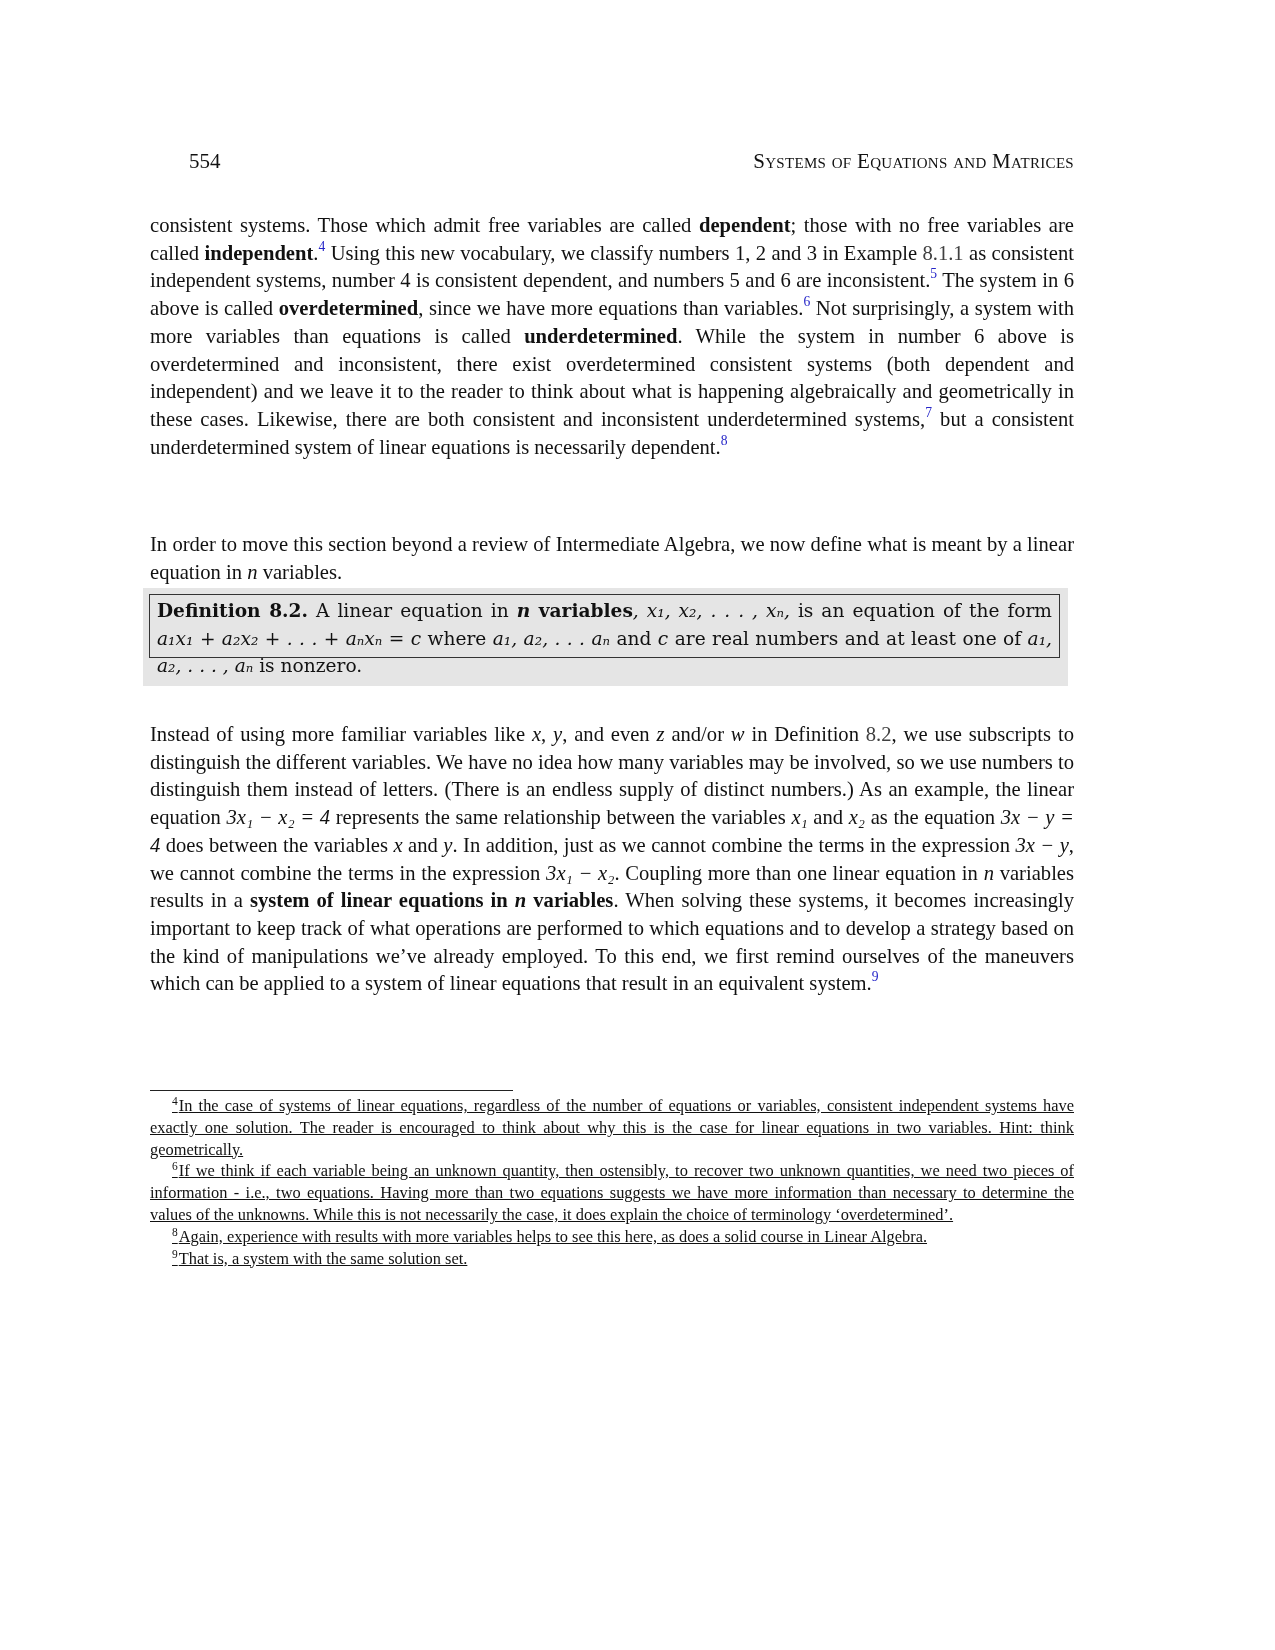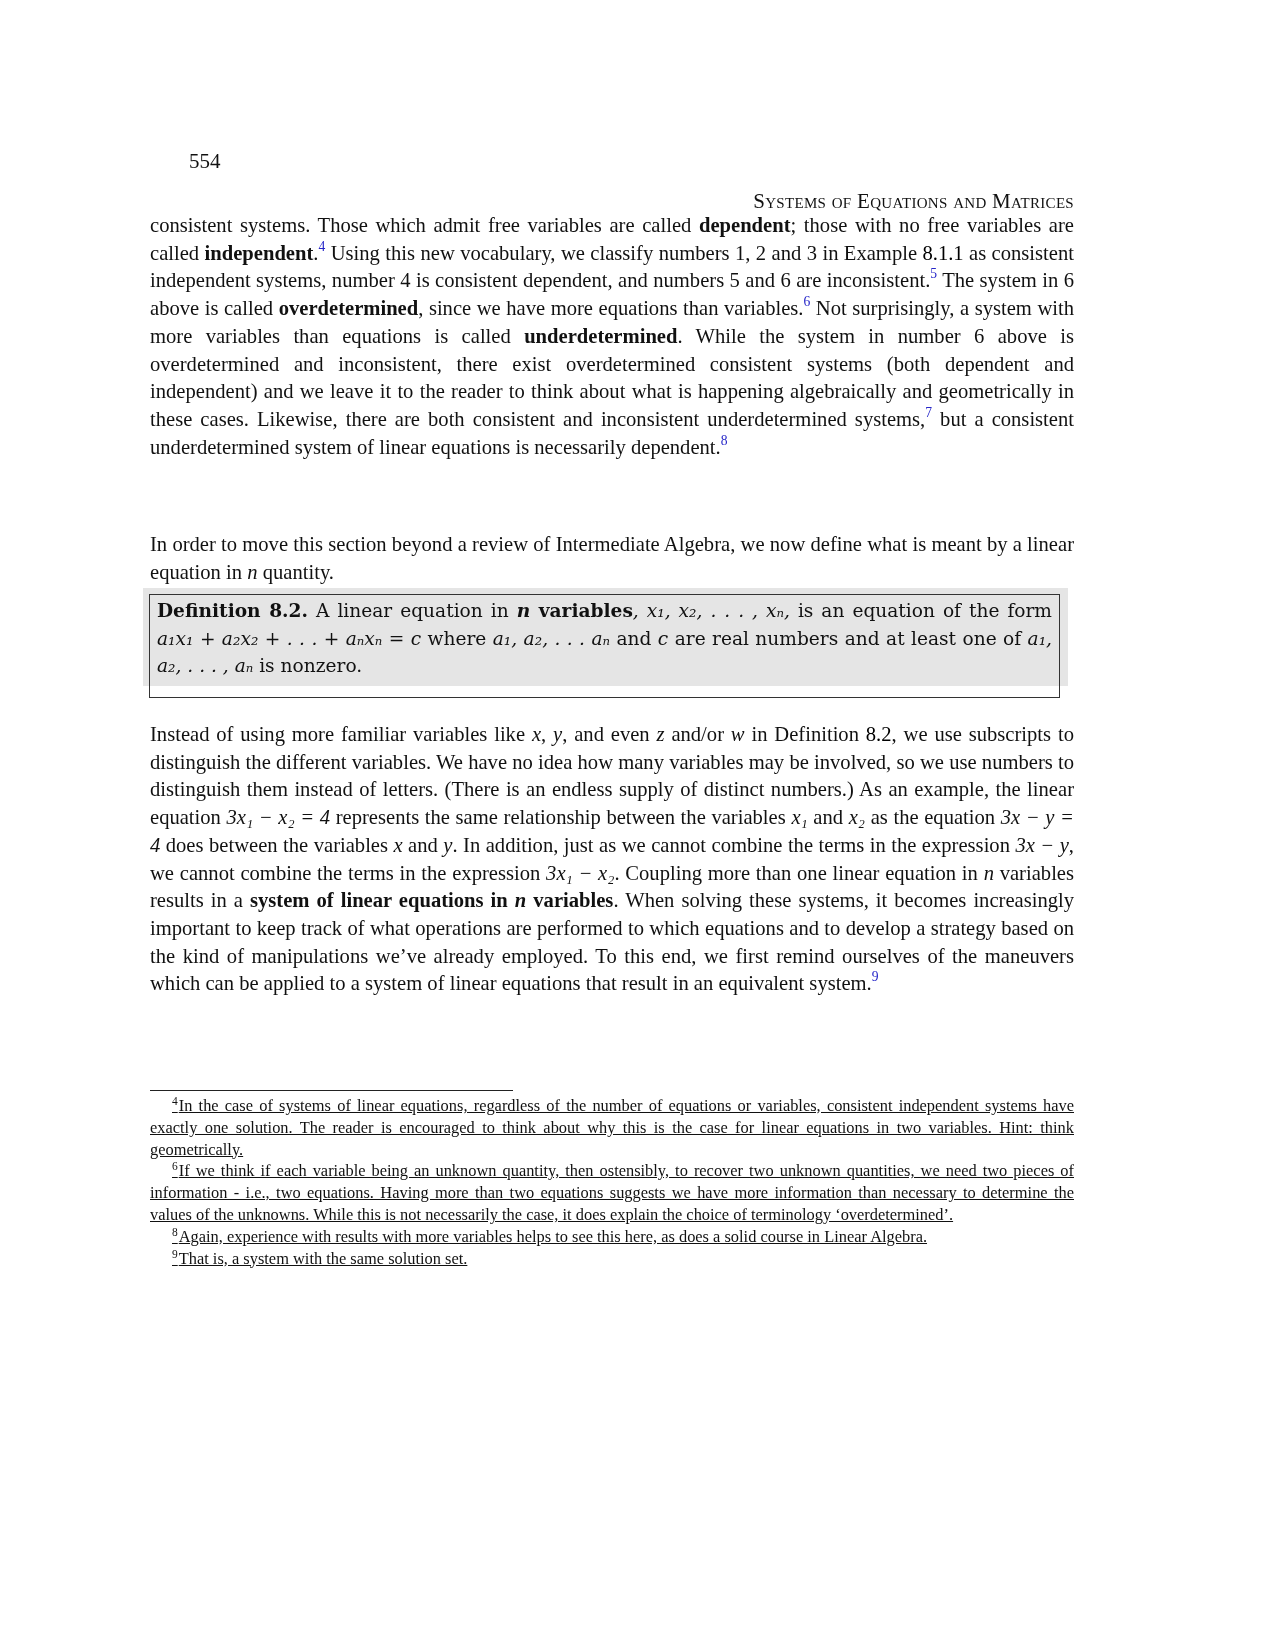--- a/index.html
+++ b/index.html
@@ -2,34 +2,34 @@
 <html><head>
 <meta charset="utf-8">
 <style>
   html, body { margin: 0; padding: 0; background: #ffffff; }
   body { width: 1275px; height: 1650px; position: relative; overflow: hidden;
          font-family: "DejaVu Serif", "Liberation Serif", serif; color: #111; }
   .page { position: absolute; left: 0; top: 0; width: 1275px; height: 1650px; }
   .header { position: absolute; left: 150px; top: 149px; width: 924px; height: 30px;
             font-family: "Liberation Serif", serif; font-size: 21px; }
   .header .pn { position: absolute; left: 0; top: 0; margin-left: 39px; }
-  .header .rt { position: absolute; right: 0; top: 0; font-variant: small-caps; letter-spacing: 0.3px; margin-top: 40px; }
+  .header .rt { position: absolute; right: 0; top: 0; font-variant: small-caps; letter-spacing: 0.3px; }
   .body { position: absolute; left: 150px; width: 924px;
           font-family: "Liberation Serif", serif; font-size: 20.6px; line-height: 27.7px;
           text-align: justify; }
   .p1 { top: 212px; }
   .p2 { top: 531px; }
   .p3 { top: 721px; }
   b { font-weight: bold; }
   .m { font-style: italic; }
   sup.fn { font-size: 66%; vertical-align: 9px; line-height: 0; color: #2525c8; }
-  .link { color: #000000; }
+  .link { color: #404040; }
   .defbox-outer { position: absolute; left: 143px; top: 588px; width: 925px; height: 98px;
                   background: #e5e5e5; }
-  .defbox-inner { position: absolute; left: 149px; top: 594px; width: 911px; height: 104px;
+  .defbox-inner { position: absolute; left: 149px; top: 594px; width: 911px; height: 64px;
                   border: 1.5px solid #333; box-sizing: border-box; padding: 2px 7px 17px 7px;
                   font-family: "DejaVu Serif", serif; font-size: 18.6px; line-height: 27.5px;
                   text-align: justify; }
   .rule { position: absolute; left: 150px; top: 1090px; width: 363px; height: 1px; background: #222; }
   .notes { position: absolute; left: 150px; top: 1095px; width: 924px;
            font-family: "Liberation Serif", serif; font-size: 16.4px; line-height: 21.8px;
            text-align: justify; }
   .note { text-indent: 22px; text-decoration: underline; }
   .note sup { font-size: 70%; vertical-align: 6px; line-height: 0; margin-right: 1px; }
 </style>
@@ -38,21 +38,21 @@
 
 <div class="page">
 
   <div class="header">
     <span class="pn">554</span>
     <span class="rt">Systems of Equations and Matrices</span>
   </div>
 
   <div class="body p1"><span>consistent systems.  Those which admit free variables are called </span><b>dependent</b><span>; those with no free variables are called </span><b>independent</b><span>.</span><sup class="fn">4</sup><span> Using this new vocabulary, we classify numbers 1, 2 and 3 in Example </span><span class="link">8.1.1</span><span> as consistent independent systems, number 4 is consistent dependent, and numbers 5 and 6 are inconsistent.</span><sup class="fn">5</sup><span> The system in 6 above is called </span><b>overdetermined</b><span>, since we have more equations than variables.</span><sup class="fn">6</sup><span> Not surprisingly, a system with more variables than equations is called </span><b>underdetermined</b><span>.  While the system in number 6 above is overdetermined and inconsistent, there exist overdetermined consistent systems (both dependent and independent) and we leave it to the reader to think about what is happening algebraically and geometrically in these cases. Likewise, there are both consistent and inconsistent underdetermined systems,</span><sup class="fn">7</sup><span> but a consistent underdetermined system of linear equations is necessarily dependent.</span><sup class="fn">8</sup></div>
 
-  <div class="body p2"><span>In order to move this section beyond a review of Intermediate Algebra, we now define what is meant by a linear equation in </span><span class="m">n</span><span> quantity.</span></div>
+  <div class="body p2"><span>In order to move this section beyond a review of Intermediate Algebra, we now define what is meant by a linear equation in </span><span class="m">n</span><span> variables.</span></div>
 
   <div class="defbox-outer"></div>
   <div class="defbox-inner"><b>Definition 8.2.</b><span> A linear equation in </span><b class="m">n</b><b> variables</b><span class="m">, x₁, x₂, . . . , xₙ, </span><span>is an equation of the form </span><span class="m">a₁x₁ + a₂x₂ + . . . + aₙxₙ = c</span><span> where </span><span class="m">a₁, a₂, . . . aₙ</span><span> and </span><span class="m">c</span><span> are real numbers and at least one of </span><span class="m">a₁, a₂, . . . , aₙ</span><span> is nonzero.</span></div>
 
   <div class="body p3"><span>Instead of using more familiar variables like </span><span class="m">x</span><span>, </span><span class="m">y</span><span>, and even </span><span class="m">z</span><span> and/or </span><span class="m">w</span><span> in Definition </span><span class="link">8.2</span><span>, we use subscripts to distinguish the different variables.  We have no idea how many variables may be involved, so we use numbers to distinguish them instead of letters. (There is an endless supply of distinct numbers.) As an example, the linear equation </span><span class="m">3x₁ − x₂ = 4</span><span> represents the same relationship between the variables </span><span class="m">x₁</span><span> and </span><span class="m">x₂</span><span> as the equation </span><span class="m">3x − y = 4</span><span> does between the variables </span><span class="m">x</span><span> and </span><span class="m">y</span><span>. In addition, just as we cannot combine the terms in the expression </span><span class="m">3x − y</span><span>, we cannot combine the terms in the expression </span><span class="m">3x₁ − x₂</span><span>.  Coupling more than one linear equation in </span><span class="m">n</span><span> variables results in a </span><b>system of linear equations in </b><b class="m">n</b><b> variables</b><span>.  When solving these systems, it becomes increasingly important to keep track of what operations are performed to which equations and to develop a strategy based on the kind of manipulations we’ve already employed.  To this end, we first remind ourselves of the maneuvers which can be applied to a system of linear equations that result in an equivalent system.</span><sup class="fn">9</sup></div>
 
   <div class="rule"></div>
 
   <div class="notes">
     <div class="note"><sup>4</sup><span>In the case of systems of linear equations, regardless of the number of equations or variables, consistent independent systems have exactly one solution.  The reader is encouraged to think about why this is the case for linear equations in two variables. Hint: think geometrically.</span></div>

